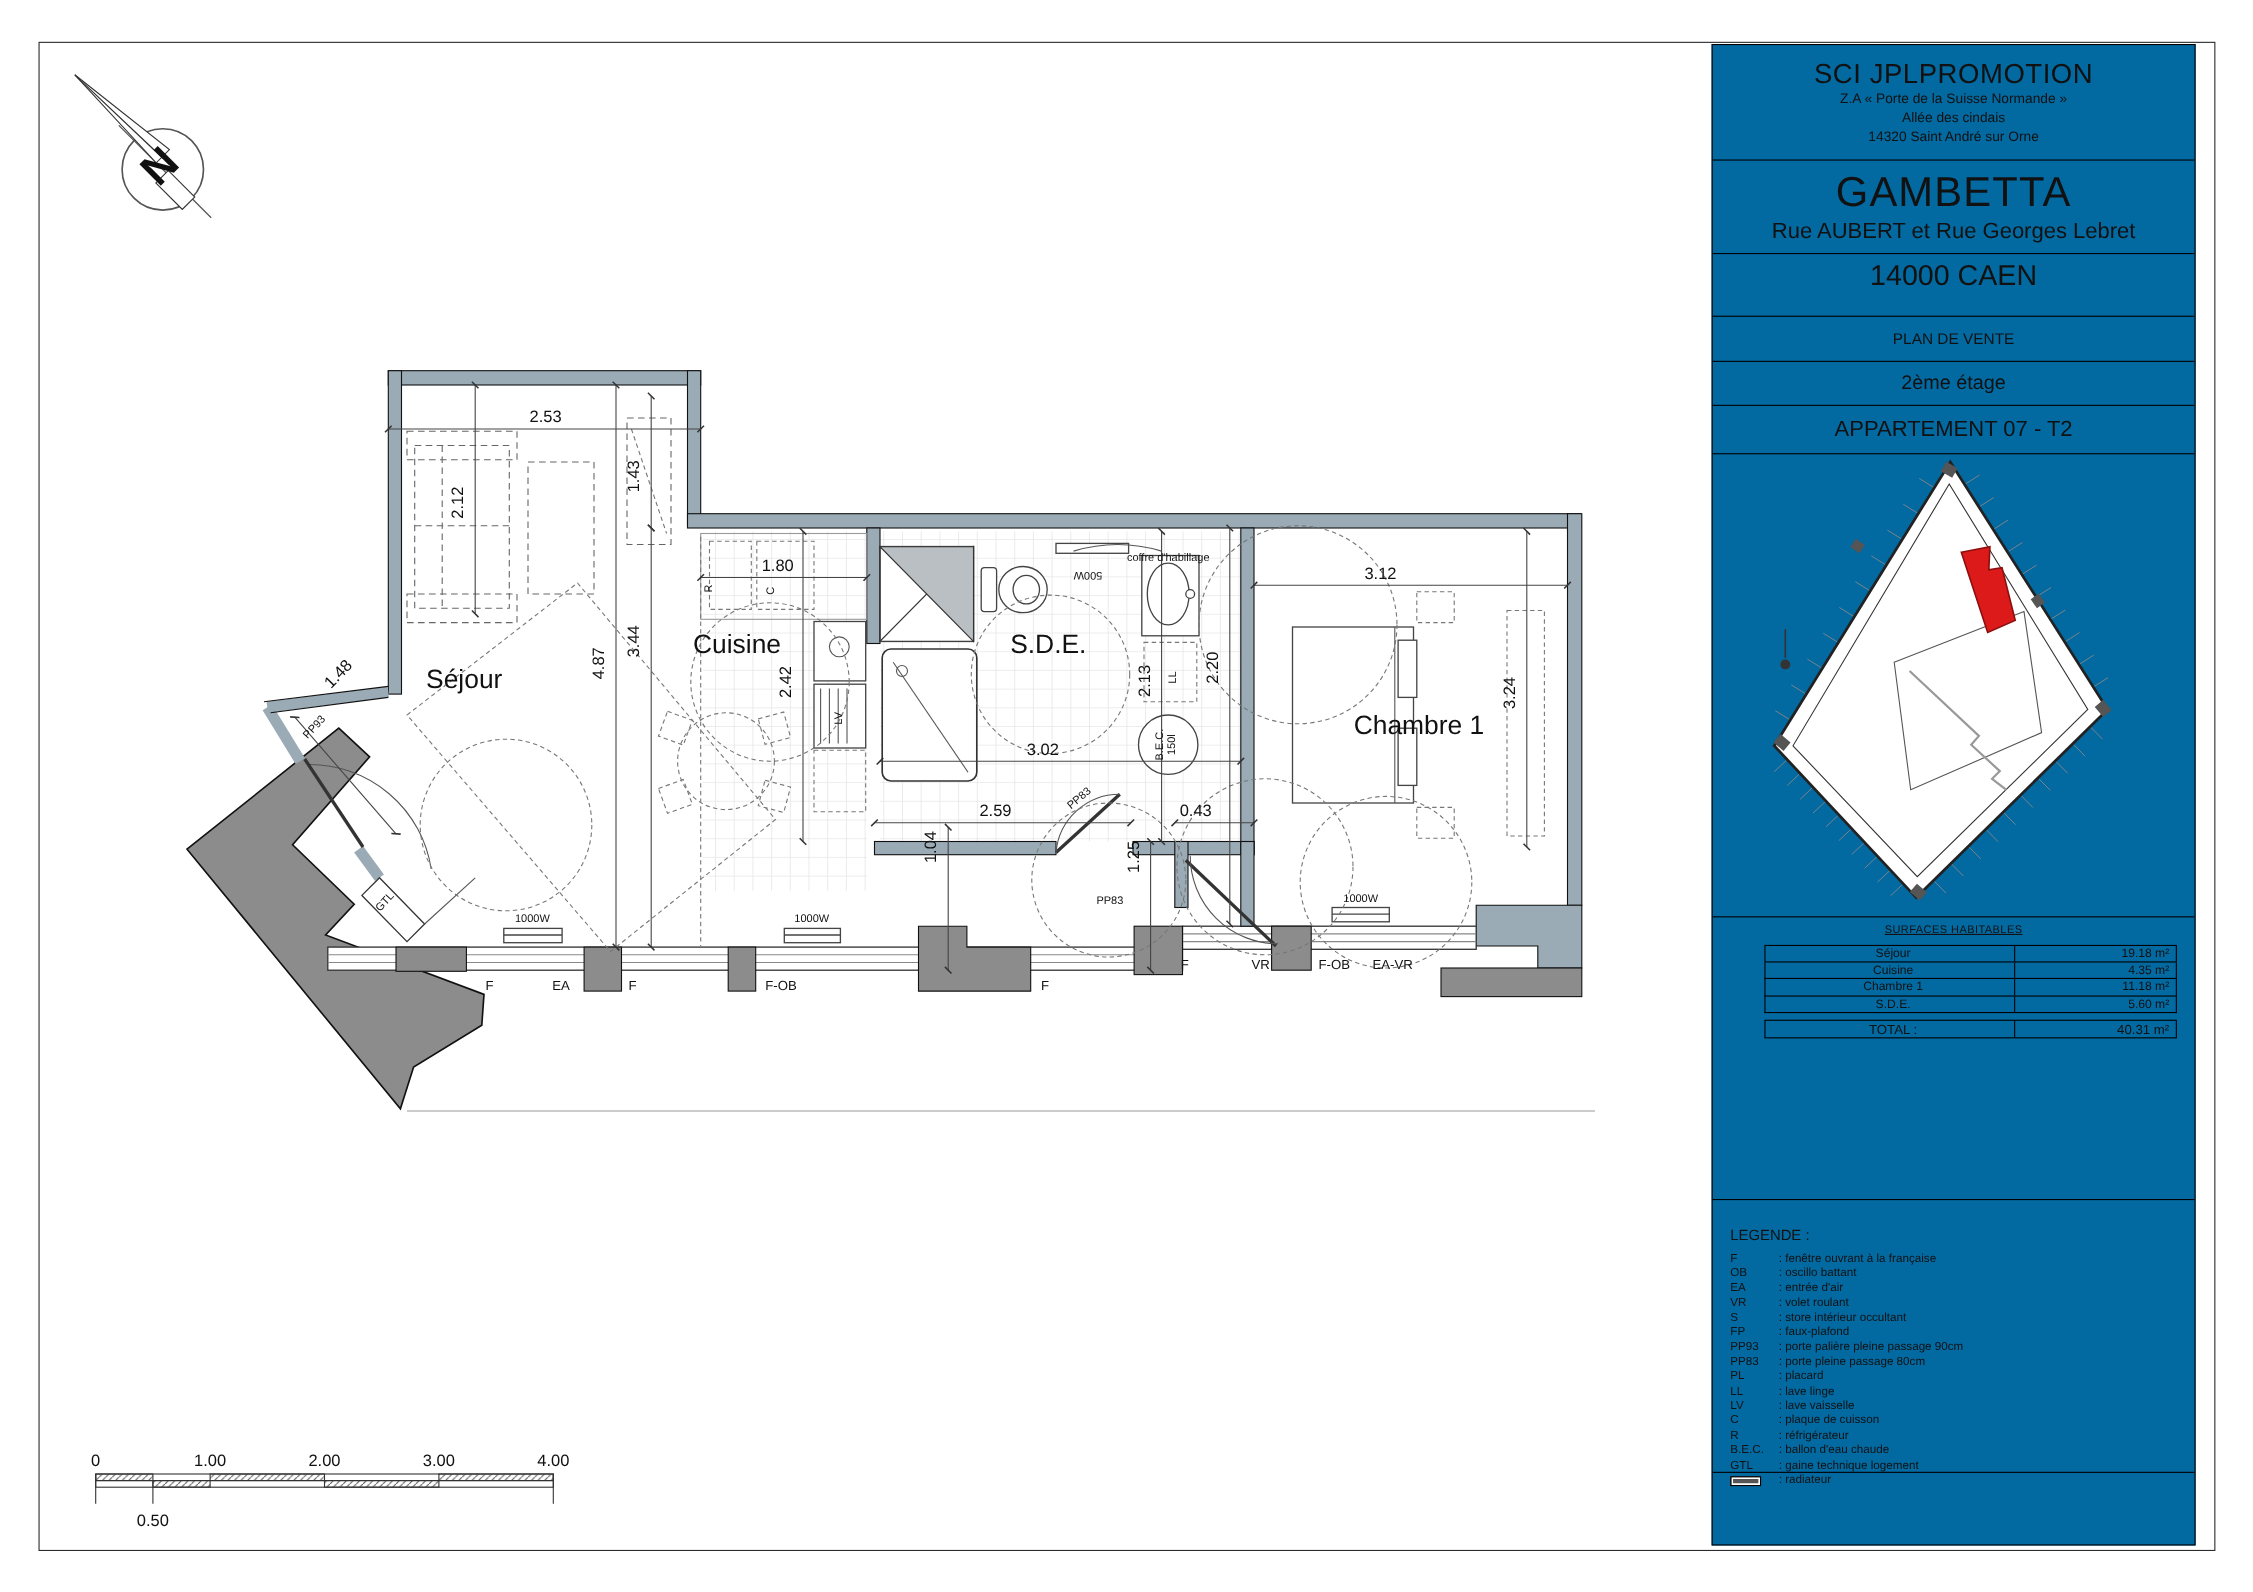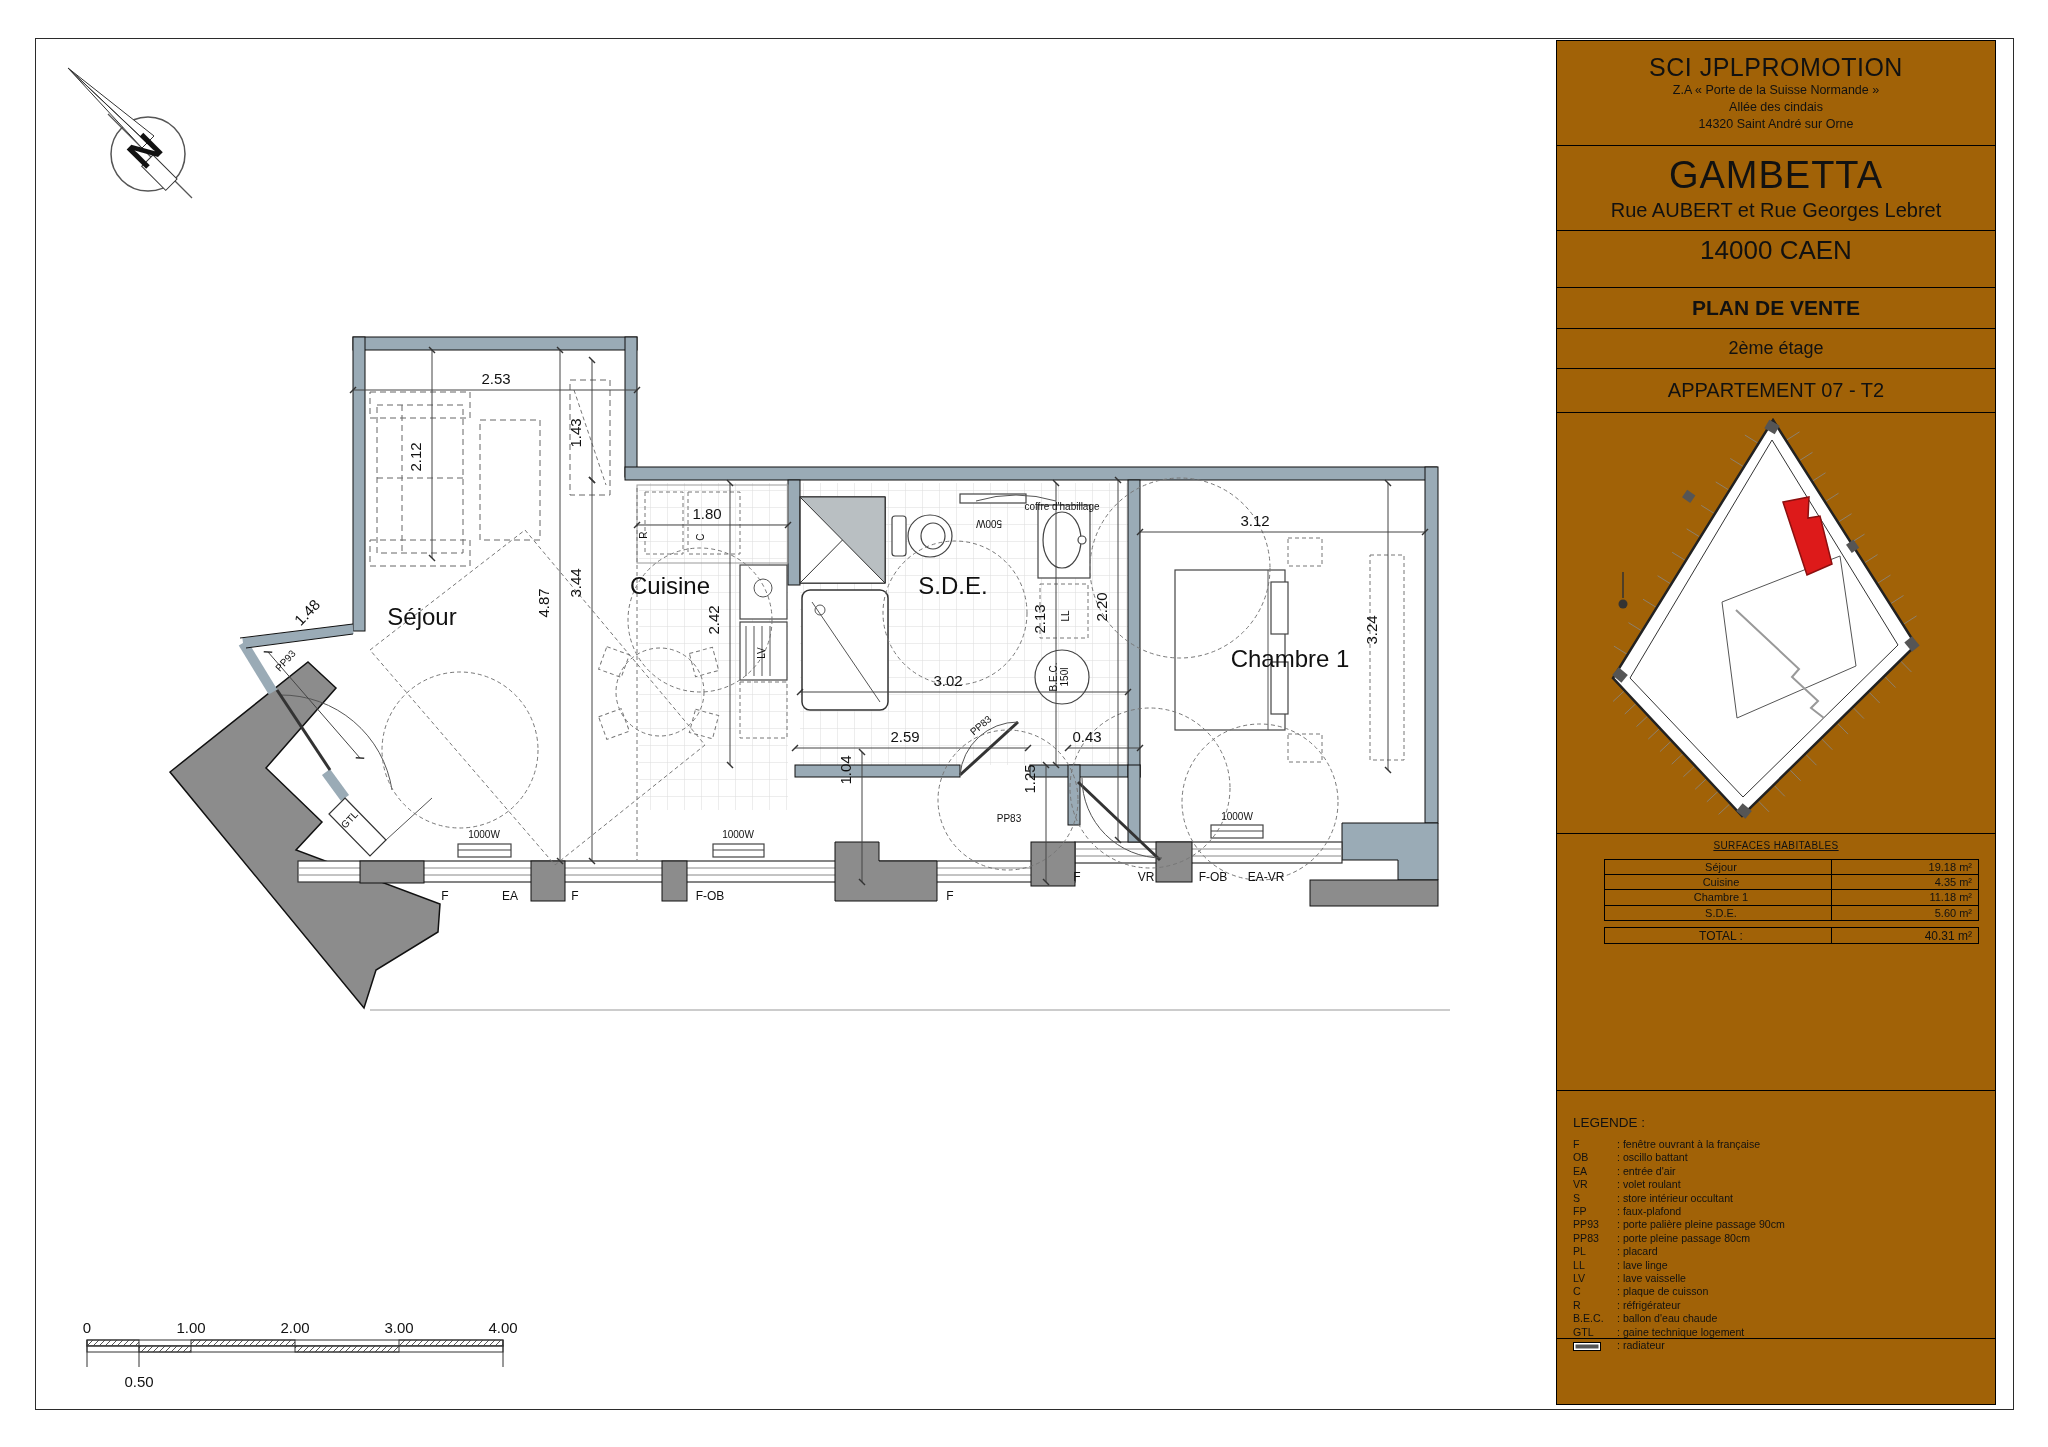--- a/index.html
+++ b/index.html
@@ -1,31 +1,31 @@
 <!DOCTYPE html>
 <html><head>
 <meta charset="utf-8">
 <style>
   html,body{margin:0;padding:0;background:#ffffff;}
   body{width:2048px;height:1447px;position:relative;font-family:"Liberation Sans",sans-serif;color:#111;overflow:hidden;}
   .abs{position:absolute;}
   #page-border{left:35px;top:38px;width:1977px;height:1370px;border:1.6px solid #2b2b2b;}
   
-  #title-block{left:1556px;top:40px;width:440px;height:1365px;border:1.6px solid #000;box-sizing:border-box;background:#a16207;}
+  #title-block{left:1556px;top:40px;width:440px;height:1365px;border:1.6px solid #000;box-sizing:border-box;background:#0369a1;}
   .trow{box-sizing:border-box;border-bottom:1.4px solid #000;display:flex;flex-direction:column;align-items:center;justify-content:center;text-align:center;}
   .trow:last-child{border-bottom:none;}
   #row-company{height:105px;}
   #row-company .company{font-size:25px;letter-spacing:.5px;}
   #row-company .addr{font-size:12.5px;line-height:17px;}
   #row-project{height:85px;}
   #row-project .project{font-size:38px;letter-spacing:1px;}
   #row-project .street{font-size:20px;margin-top:2px;}
   #row-city{height:57px;justify-content:flex-start;padding-top:4px;}
   #row-city .city{font-size:26px;}
-  #row-doctype{height:41px;}  #row-doctype .doc{font-size:21px;font-weight:bold;}
+  #row-doctype{height:41px;}  #row-doctype .doc{font-size:14px;}
   #row-floor{height:40px;}    #row-floor .floor{font-size:18px;}
   #row-apt{height:44px;}      #row-apt .apt{font-size:20px;}
   #row-locator{height:421px;border-bottom:1.4px solid #000;position:relative;}
   #row-surfaces{height:250px;border-bottom:none;display:block;}
   #surf-header{font-size:10px;margin-top:6px;letter-spacing:.4px;text-decoration:underline;}
   #surf-table{margin:8px 16px 0 47px;}
   .srow{display:flex;border:1px solid #000;border-top:none;box-sizing:border-box;height:15.5px;font-size:11px;line-height:14.5px;}
   .srow:first-child{border-top:1px solid #000;}
   .srow .slabel{width:227px;padding-left:6px;box-sizing:border-box;border-right:1px solid #000;}
   .srow .sval{flex:1;text-align:right;padding-right:6px;}

